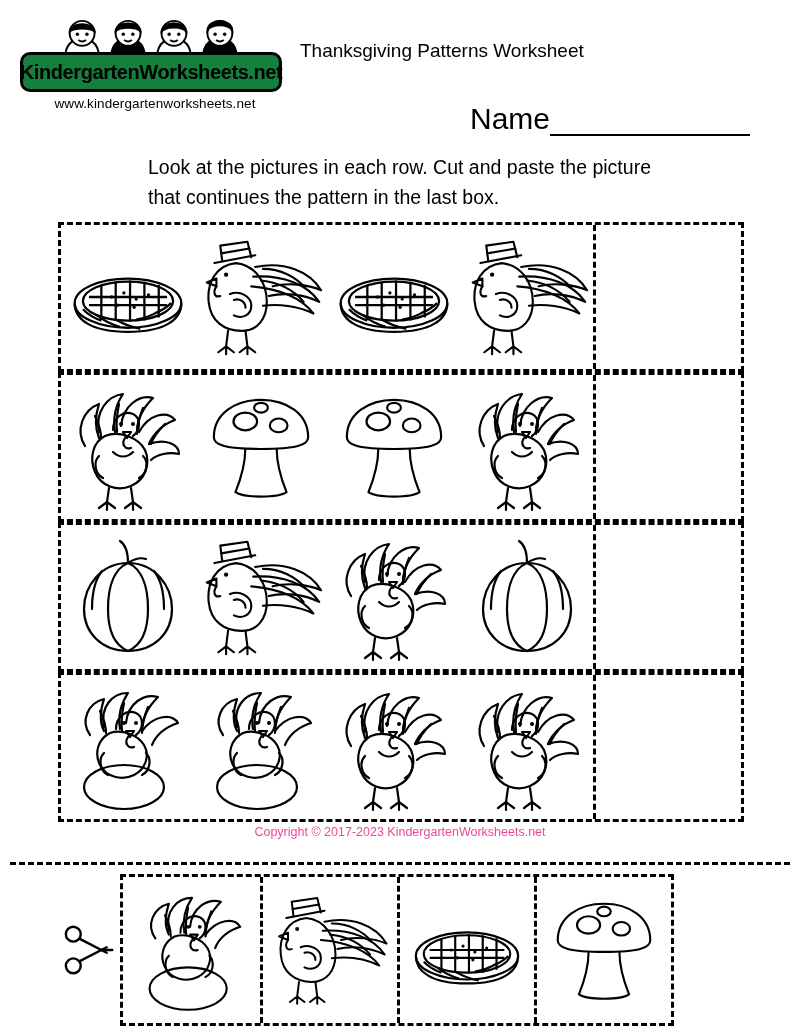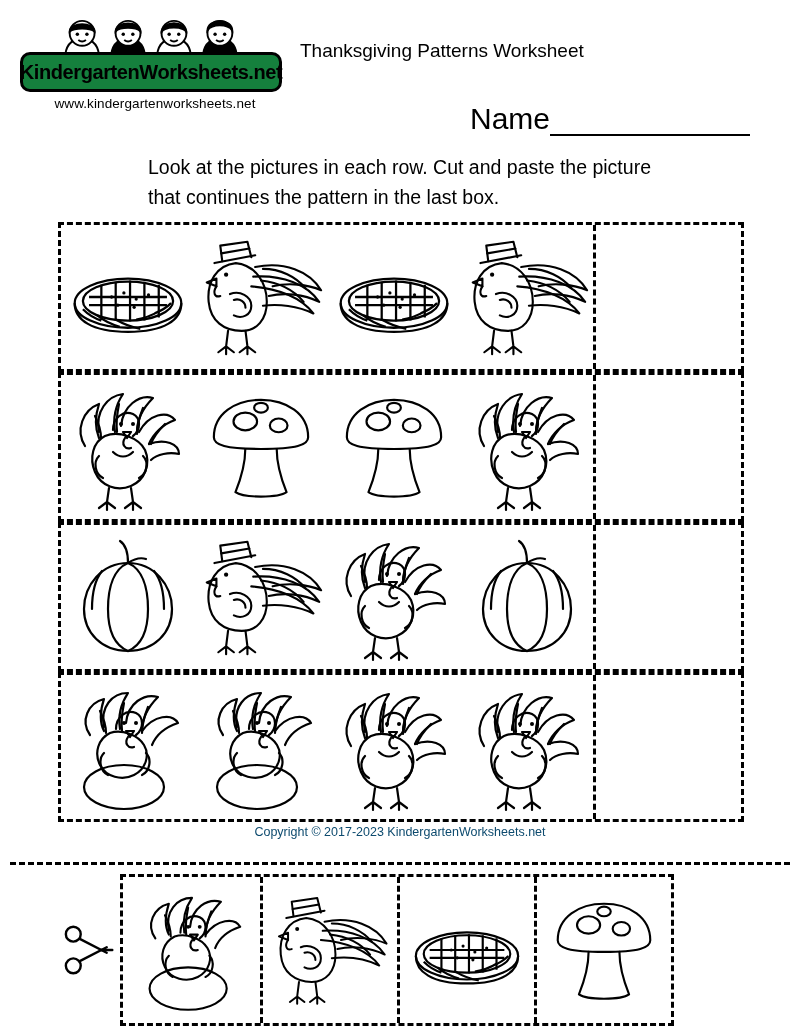--- a/index.html
+++ b/index.html
@@ -146,21 +146,21 @@
   svg { display: block; }
 
   
   .copyright {
     position: absolute;
     left: 0; right: 0;
     top: 824px;
     text-align: center;
     font-size: 12.5px;
     line-height: 16px;
-    color: #0c4a6e;
+    color: #ec4899;
   }
 
   .cut-divider {
     position: absolute;
     left: 10px;
     right: 10px;
     top: 862px;
     border-top: 3px dashed #000;
   }
 

